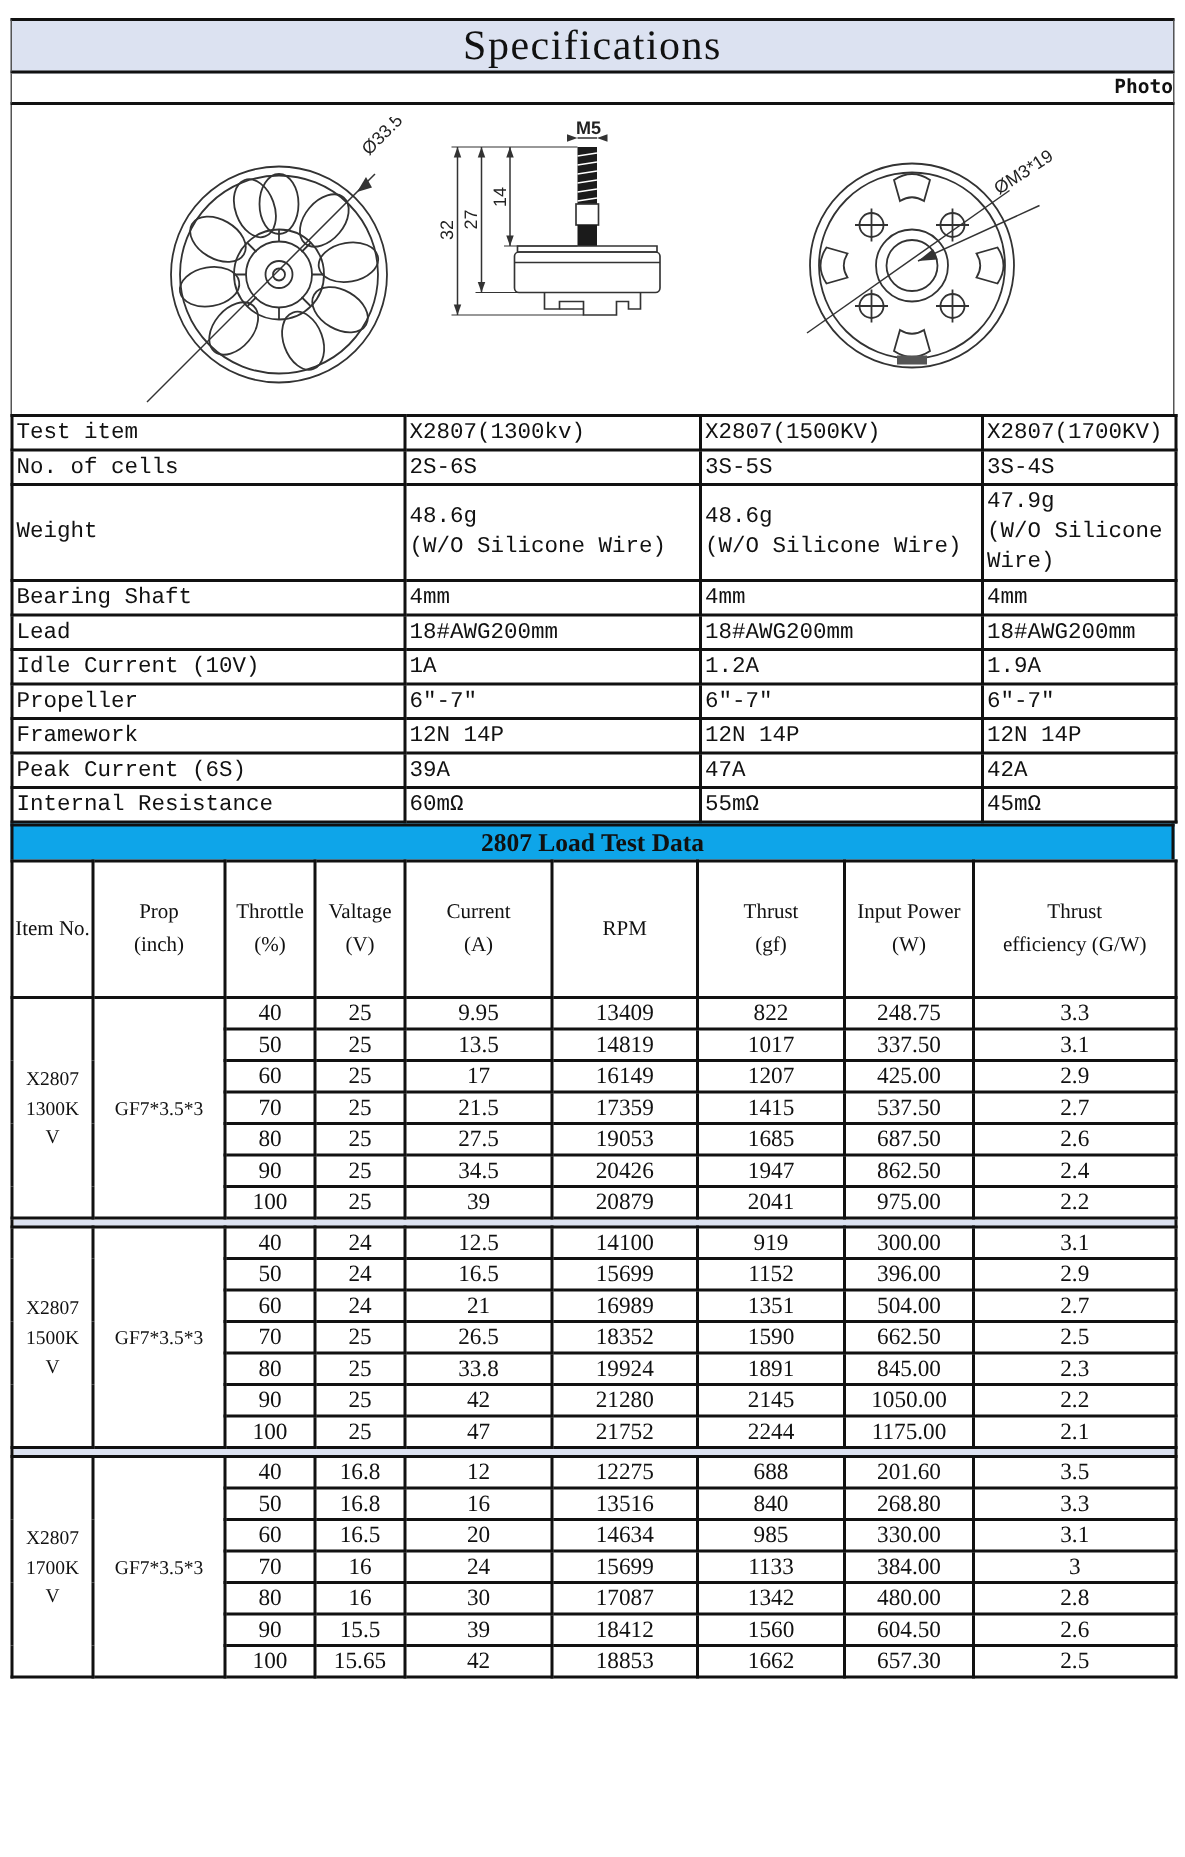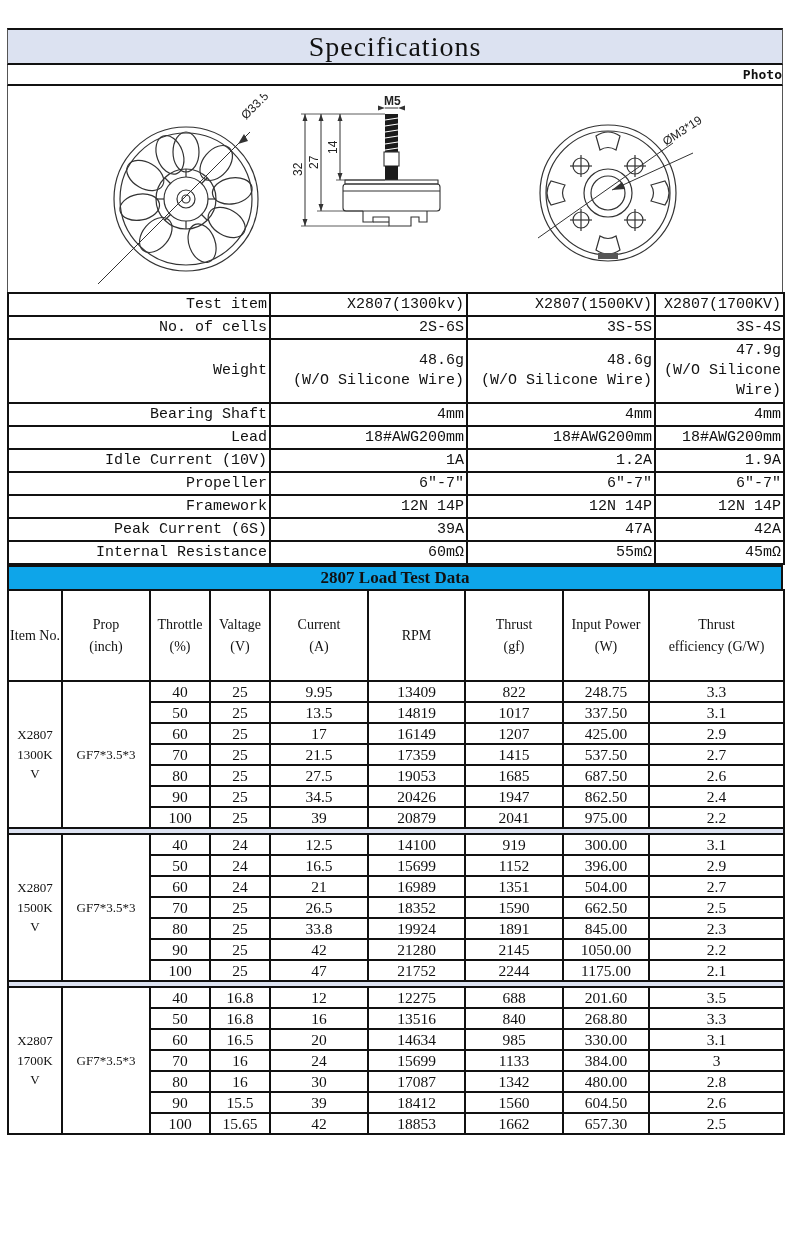--- a/index.html
+++ b/index.html
@@ -3,21 +3,21 @@
 <meta charset="utf-8">
 <style>
   html,body{margin:0;padding:0;background:#fff;}
   body{
     width:790px;height:1238px;
     font-family:"Liberation Serif",serif;
     color:#111;
     position:relative;
   }
   .page{
-    position:absolute;left:7px;top:28px;width:776px;
+    position:absolute;left:7px;top:12px;width:776px;
   }
   
   .title-bar{
     background:#dce2f1;
     border:1px solid #555;
     border-top:2px solid #111;
     border-bottom:2px solid #111;
     height:33px;line-height:33px;
     text-align:center;
     font-size:28px;
@@ -45,21 +45,21 @@
   .dim-text{
     font-family:"Liberation Sans",sans-serif;
     font-size:12px;
     fill:#222;
   }
   .dim-bold{font-weight:bold;}
   
   table{border-collapse:collapse;table-layout:fixed;width:776px;}
   .spec-table td{
     border:2px solid #111;
-    text-align:right;
+    text-align:left;
     vertical-align:middle;
     height:21px;
     padding:0 2px;
     font-family:"Liberation Mono",monospace;
     font-size:15px;
     white-space:pre-line;
     overflow:hidden;
   }
   .spec-table td.lbl{font-size:15px;}
   .spec-table tr.weight-row td{height:62px;line-height:1.35;}

